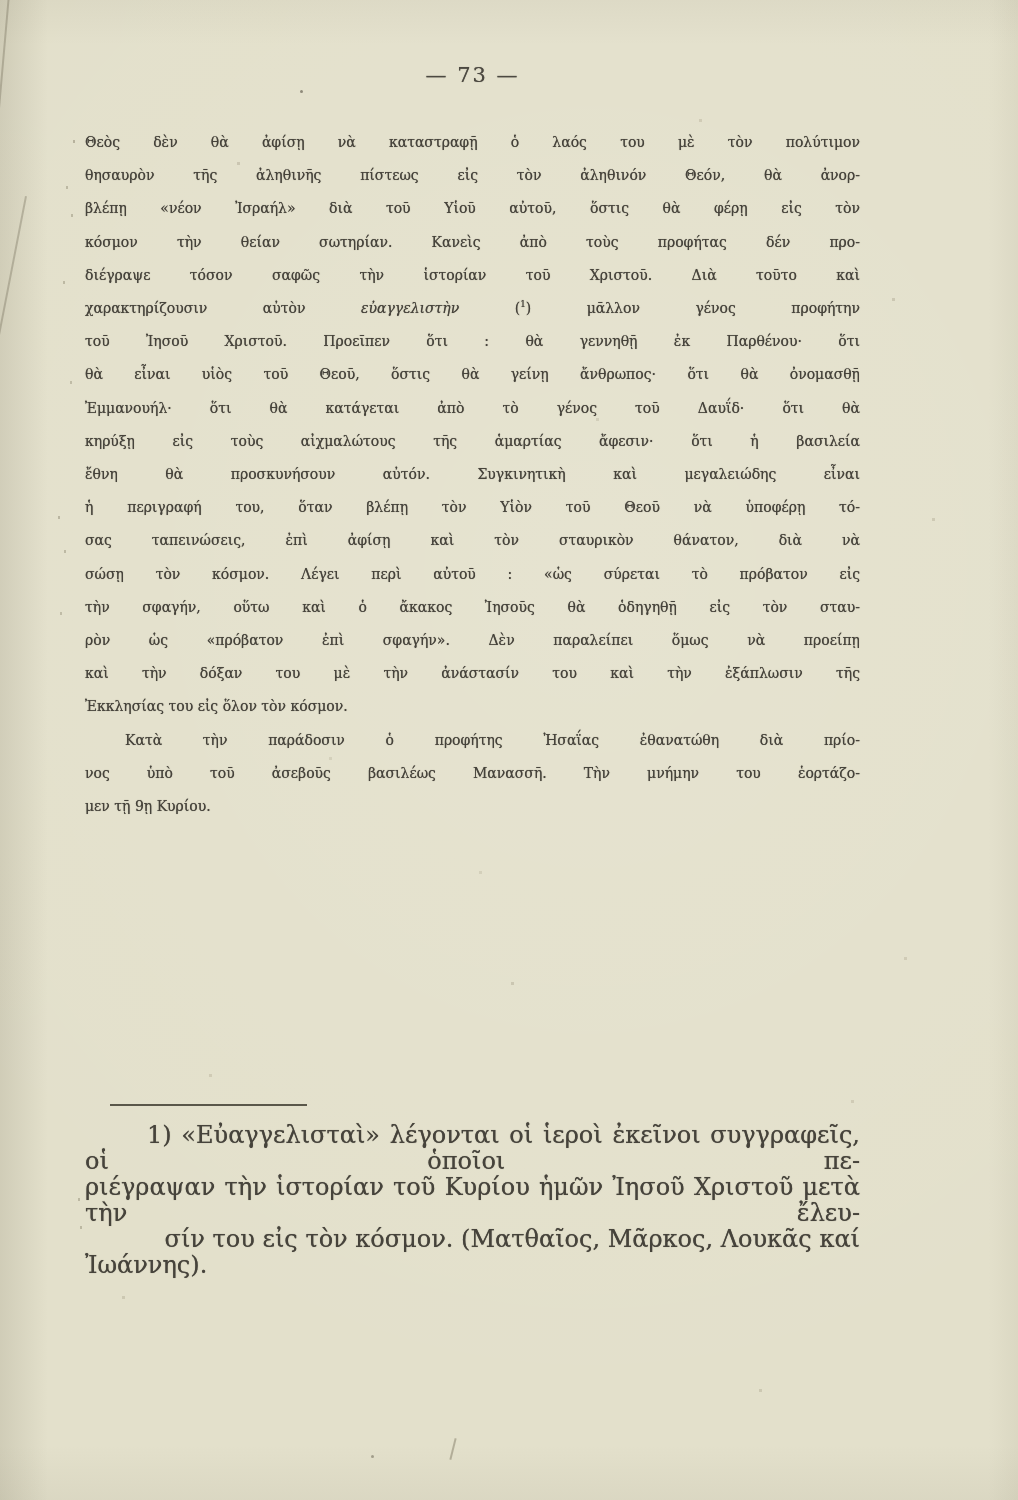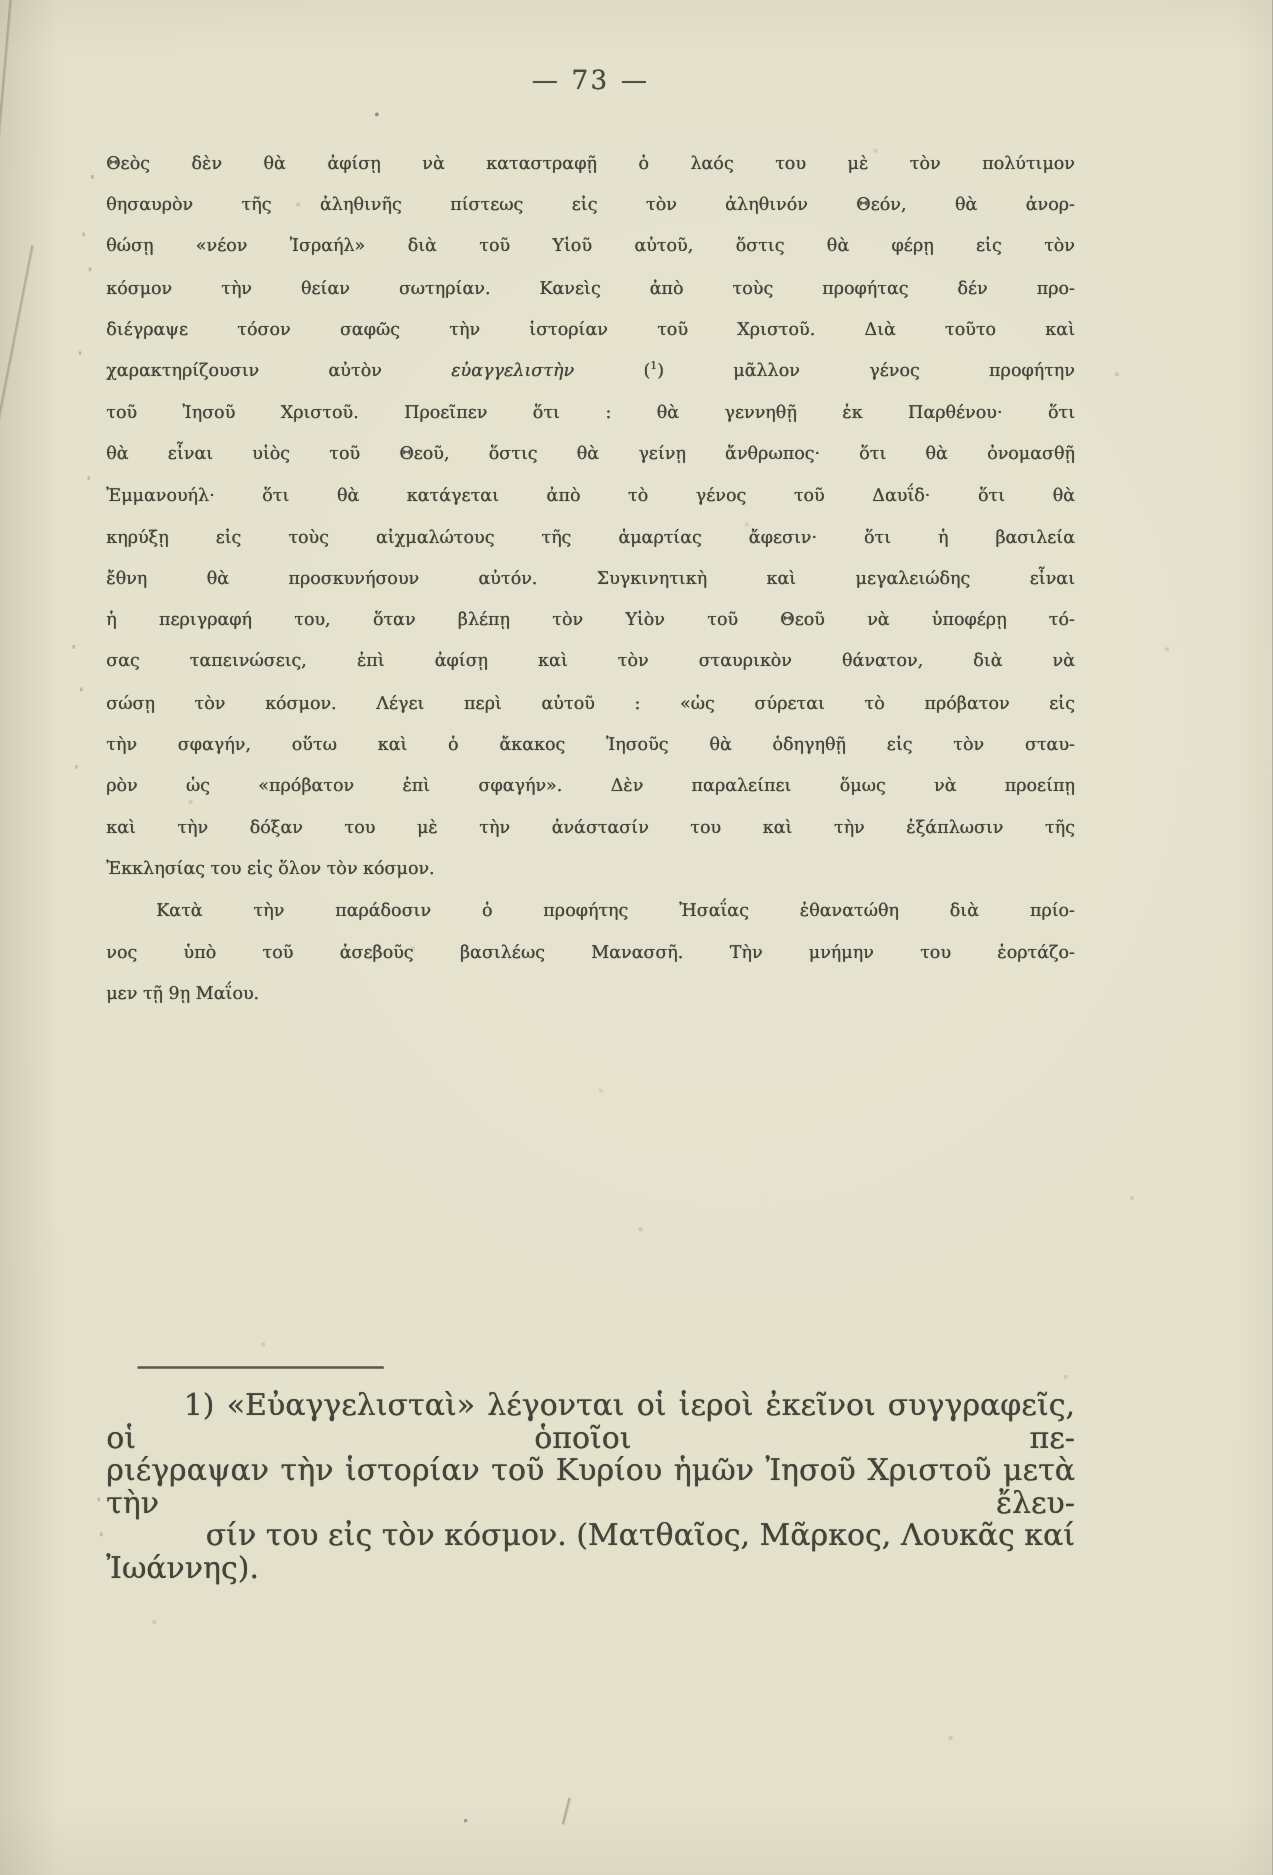--- a/index.html
+++ b/index.html
@@ -51,21 +51,21 @@
       64px 550px 0 0 rgba(100,92,70,0.30),
       60px 612px 0 0 rgba(100,92,70,0.28),
       78px 1198px 0 0 rgba(100,92,70,0.30),
       80px 1226px 0 0 rgba(100,92,70,0.30);
   }
   .artifact-dot-a { position: absolute; left: 300px; top: 90px;  width: 3px; height: 3px; border-radius: 50%; background: rgba(72,68,54,0.55); }
   .artifact-dot-b { position: absolute; left: 371px; top: 1455px; width: 3px; height: 3px; border-radius: 50%; background: rgba(85,78,62,0.45); }
   .artifact-slash { position: absolute; left: 452px; top: 1438px; width: 2px; height: 22px; transform: rotate(14deg); background: rgba(100,92,70,0.38); filter: blur(0.3px); }
 
   
-  .textcol { position: absolute; left: 85px; top: 50px; width: 775px; }
+  .textcol { position: absolute; left: 85px; top: 61px; width: 775px; }
   .pagenum {
     text-align: center;
     font-size: 21px;
     line-height: 28px;
     letter-spacing: 2px;
     color: #4c4941;
     text-shadow: 0 0 0.7px rgba(76,73,65,0.8);
   }
   .bodytext { margin-top: 37px; }
   .line {
@@ -101,39 +101,39 @@
   <div class="artifact-dot-a"></div>
   <div class="artifact-dot-b"></div>
   <div class="artifact-slash"></div>
 
   <div class="textcol">
     <div class="pagenum">— 73 —</div>
 
     <div class="bodytext" id="body-text">
         <div class="line">Θεὸς δὲν θὰ ἀφίσῃ νὰ καταστραφῇ ὁ λαός του μὲ τὸν πολύτιμον</div>
         <div class="line">θησαυρὸν τῆς ἀληθινῆς πίστεως εἰς τὸν ἀληθινόν Θεόν, θὰ ἀνορ-</div>
-        <div class="line">θώσῃ «νέον Ἰσραήλ» διὰ τοῦ Υἱοῦ αὐτοῦ, ὅστις θὰ φέρῃ εἰς τὸν</div>
+        <div class="line">βλέπῃ «νέον Ἰσραήλ» διὰ τοῦ Υἱοῦ αὐτοῦ, ὅστις θὰ φέρῃ εἰς τὸν</div>
         <div class="line">κόσμον τὴν θείαν σωτηρίαν. Κανεὶς ἀπὸ τοὺς προφήτας δέν προ-</div>
         <div class="line">διέγραψε τόσον σαφῶς τὴν ἱστορίαν τοῦ Χριστοῦ. Διὰ τοῦτο καὶ</div>
         <div class="line"><span>χαρακτηρίζουσιν αὐτὸν </span><span style="font-style: italic;">εὐαγγελιστὴν</span><span> (</span><sup>1</sup><span>) μᾶλλον γένος προφήτην</span></div>
         <div class="line">τοῦ Ἰησοῦ Χριστοῦ. Προεῖπεν ὅτι : θὰ γεννηθῇ ἐκ Παρθένου· ὅτι</div>
         <div class="line">θὰ εἶναι υἱὸς τοῦ Θεοῦ, ὅστις θὰ γείνῃ ἄνθρωπος· ὅτι θὰ ὀνομασθῇ</div>
         <div class="line">Ἐμμανουήλ· ὅτι θὰ κατάγεται ἀπὸ τὸ γένος τοῦ Δαυΐδ· ὅτι θὰ</div>
         <div class="line">κηρύξῃ εἰς τοὺς αἰχμαλώτους τῆς ἁμαρτίας ἄφεσιν· ὅτι ἡ βασιλεία</div>
         <div class="line">ἔθνη θὰ προσκυνήσουν αὐτόν. Συγκινητικὴ καὶ μεγαλειώδης εἶναι</div>
         <div class="line">ἡ περιγραφή του, ὅταν βλέπῃ τὸν Υἱὸν τοῦ Θεοῦ νὰ ὑποφέρῃ τό-</div>
         <div class="line">σας ταπεινώσεις, ἐπὶ ἀφίσῃ καὶ τὸν σταυρικὸν θάνατον, διὰ νὰ</div>
         <div class="line">σώσῃ τὸν κόσμον. Λέγει περὶ αὐτοῦ : «ὡς σύρεται τὸ πρόβατον εἰς</div>
         <div class="line">τὴν σφαγήν, οὕτω καὶ ὁ ἄκακος Ἰησοῦς θὰ ὁδηγηθῇ εἰς τὸν σταυ-</div>
         <div class="line">ρὸν ὡς «πρόβατον ἐπὶ σφαγήν». Δὲν παραλείπει ὅμως νὰ προείπῃ</div>
         <div class="line">καὶ τὴν δόξαν του μὲ τὴν ἀνάστασίν του καὶ τὴν ἐξάπλωσιν τῆς</div>
         <div class="line last">Ἐκκλησίας του εἰς ὅλον τὸν κόσμον.</div>
         <div class="line indent">Κατὰ τὴν παράδοσιν ὁ προφήτης Ἠσαΐας ἐθανατώθη διὰ πρίο-</div>
         <div class="line">νος ὑπὸ τοῦ ἀσεβοῦς βασιλέως Μανασσῆ. Τὴν μνήμην του ἑορτάζο-</div>
-        <div class="line last">μεν τῇ 9ῃ Μαΐου.</div>
+        <div class="line last">μεν τῇ 9ῃ Κυρίου.</div>
       </div>
 
     <hr class="fn-rule">
 
     <div class="footnote" id="footnote-text">
         <div class="line indent">1) «Εὐαγγελισταὶ» λέγονται οἱ ἱεροὶ ἐκεῖνοι συγγραφεῖς, οἱ ὁποῖοι πε-</div>
         <div class="line">ριέγραψαν τὴν ἱστορίαν τοῦ Κυρίου ἡμῶν Ἰησοῦ Χριστοῦ μετὰ τὴν ἔλευ-</div>
         <div class="line last">σίν του εἰς τὸν κόσμον. (Ματθαῖος, Μᾶρκος, Λουκᾶς καί Ἰωάννης).</div>
       </div>
   </div>

